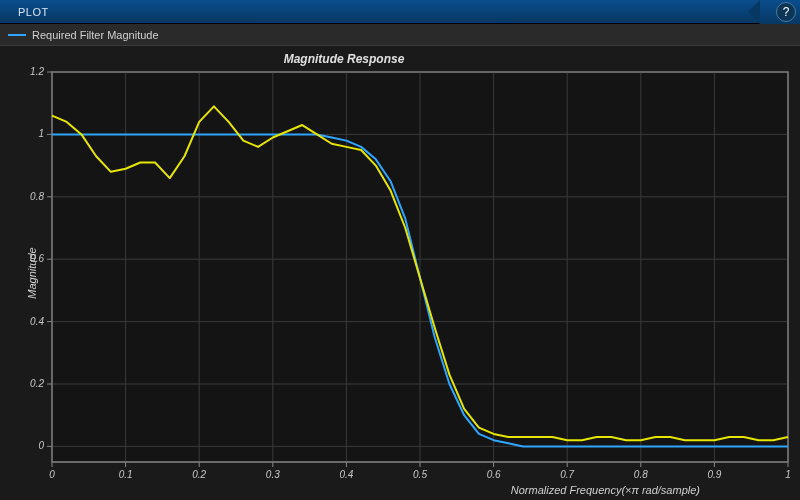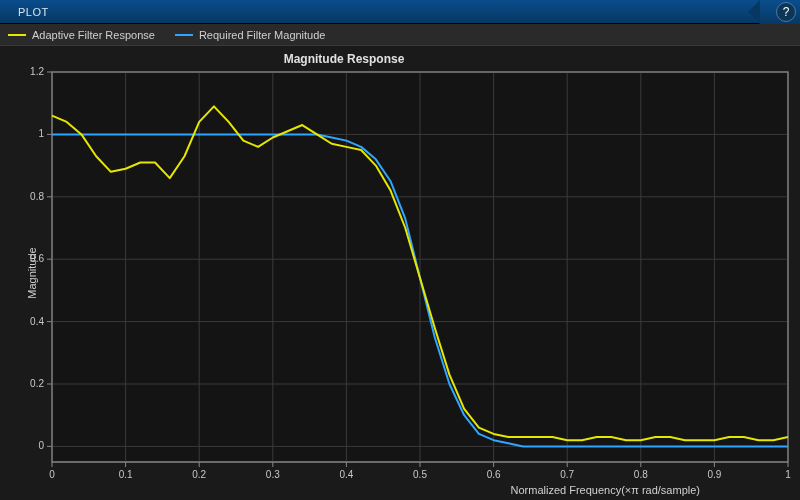--- a/index.html
+++ b/index.html
@@ -68,20 +68,21 @@
     color: #d0d0d0; font-size: 11px;
   }
   .legend-swatch {
     width: 18px; height: 2px;
   }
   .plot-area {
     position: absolute;
     left: 0; top: 46px;
     width: 688px; height: 454px;
     background: #1a1a1a;
+    font-style: italic;
   }
   .chart-title {
     position: absolute;
     left: 0; width: 100%;
     top: 6px;
     text-align: center;
     color: #e0e0e0;
     font-size: 12px;
     font-weight: bold;
   }
@@ -117,24 +118,20 @@
 <body>
 
 <div class="toolbar">
   <div class="tab">PLOT</div>
   <div class="help-wrap">
     <div class="help">?</div>
   </div>
 </div>
 
 <div class="legend-bar">
-  <div class="legend-item">
-    <span class="legend-swatch" style="background:#e6e600"></span>
-    <span>Adaptive Filter Response</span>
-  </div>
   <div class="legend-item">
     <span class="legend-swatch" style="background:#2fa5ff"></span>
     <span>Required Filter Magnitude</span>
   </div>
 </div>
 
 <div class="plot-area">
   <div class="chart-title">Magnitude Response</div>
   <div class="ylabel">Magnitude</div>
   <div class="xlabel">Normalized Frequency(×π rad/sample)</div>

